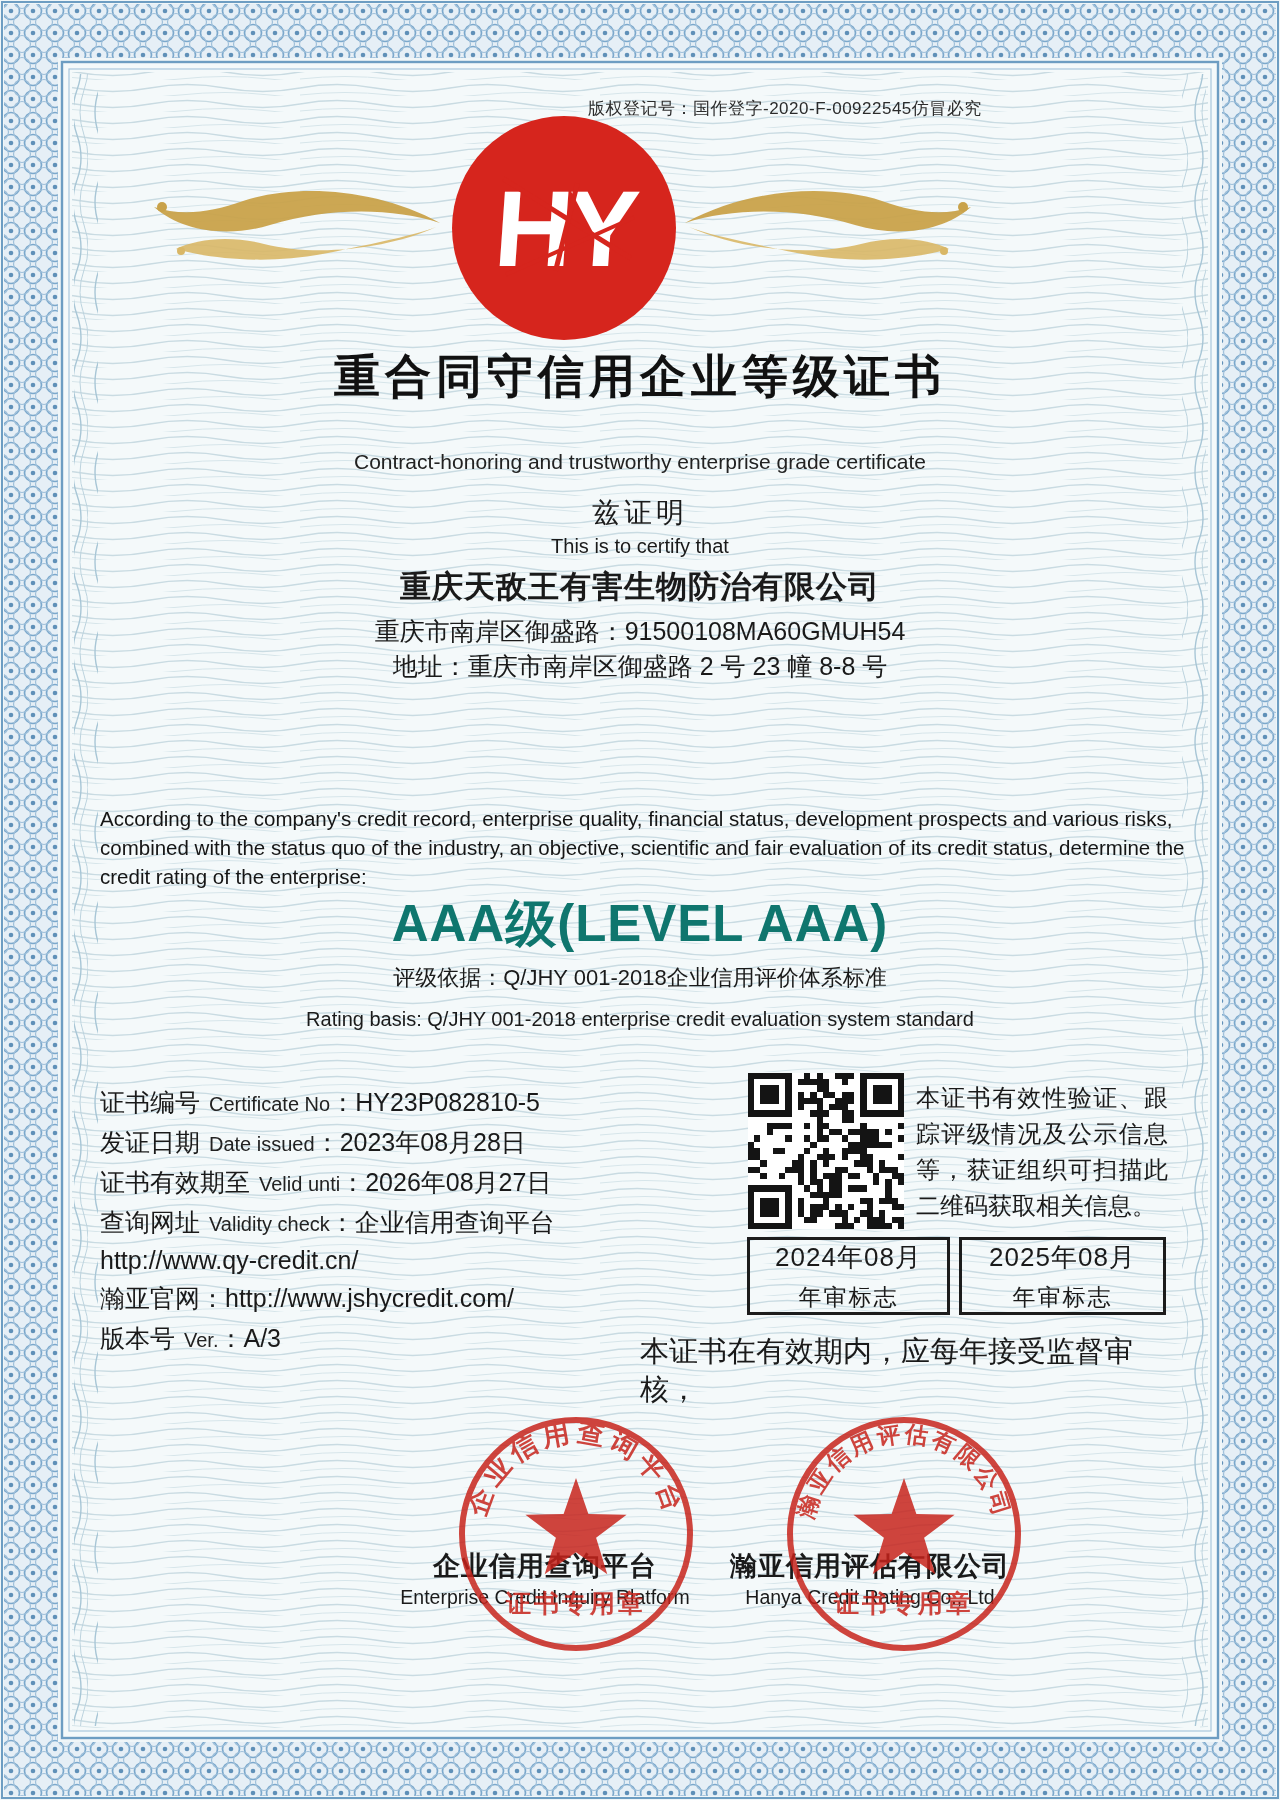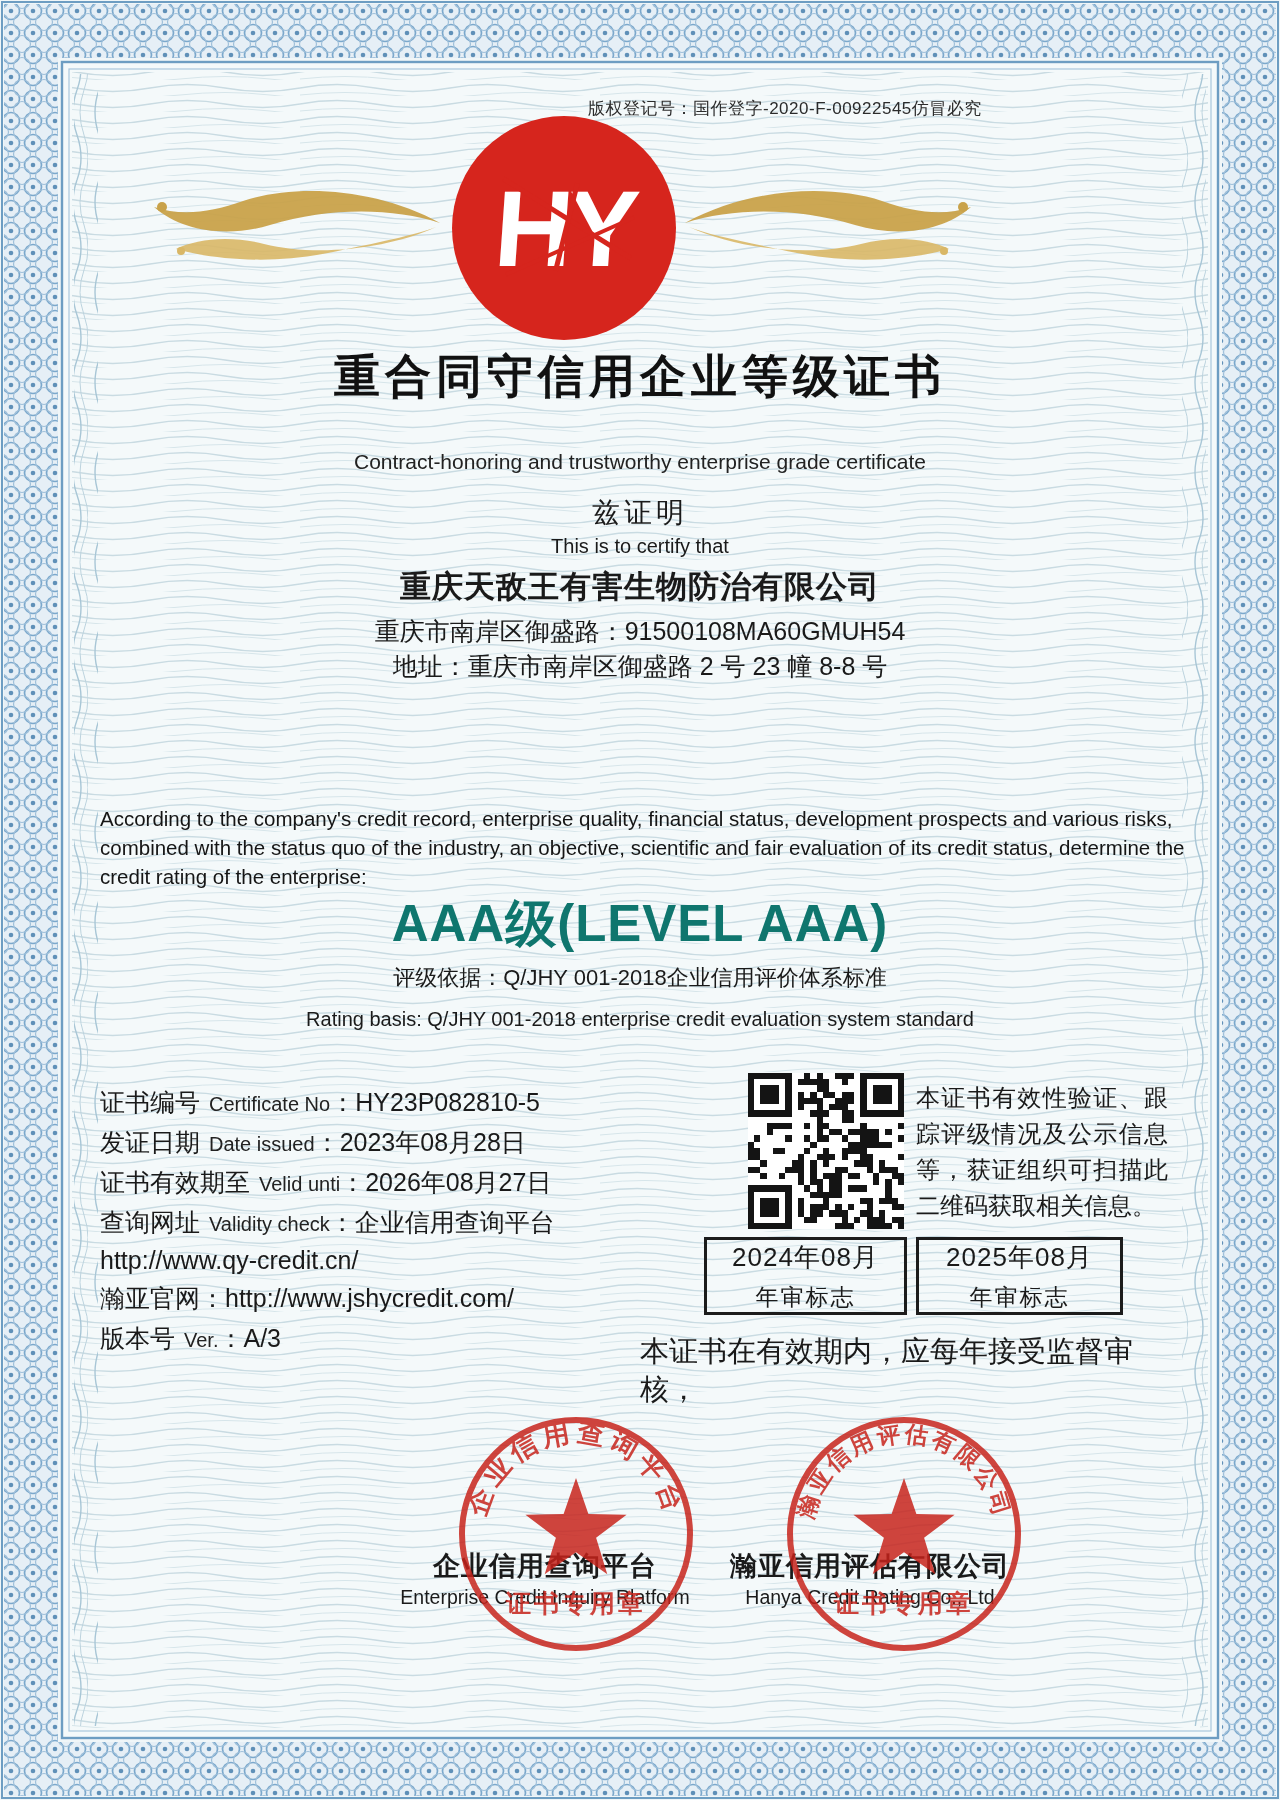--- a/index.html
+++ b/index.html
@@ -42,21 +42,21 @@
   .basis-en{top:992px;left:0;width:1130px;font-size:20px;margin-top:16px;}
   
   .details{top:1086px;left:100px;width:620px;font-size:25px;}
   .details .row{margin-bottom:7px;white-space:nowrap;}
   .details .en{font-size:20px;margin-left:9px;color:#222;}
   .details .en:empty{margin-left:0;}
   .details .val{font-size:25px;}
   
   .qr{top:1073px;left:748px;width:156px;height:156px;background:#fff;padding:0;}
   .qr-note{top:1080px;left:916px;width:252px;font-size:24px;line-height:36px;text-align:justify;}
-  .boxes{top:1237px;left:704px;display:flex;gap:9px;}
+  .boxes{top:1237px;left:747px;display:flex;gap:9px;}
   .rev-box{width:197px;height:72px;border:3px solid #1c1c1c;display:flex;flex-direction:column;
            align-items:center;justify-content:center;background:transparent;}
   .rev-box .d{font-size:26px;letter-spacing:1px;}
   .rev-box .l{font-size:23px;margin-top:7px;letter-spacing:2px;}
   .sup-note{top:1332px;left:640px;width:545px;font-size:29px;line-height:38px;text-align:left;}
   
   .org-zh-left{top:1548px;left:415px;width:260px;font-size:27px;font-weight:800;letter-spacing:1px;}
   .org-en-left{top:1586px;left:380px;width:330px;font-size:19.5px;}
   .org-zh-right{top:1548px;left:725px;width:290px;font-size:27px;font-weight:800;letter-spacing:1px;}
   .org-en-right{top:1586px;left:725px;width:290px;font-size:19.5px;}

